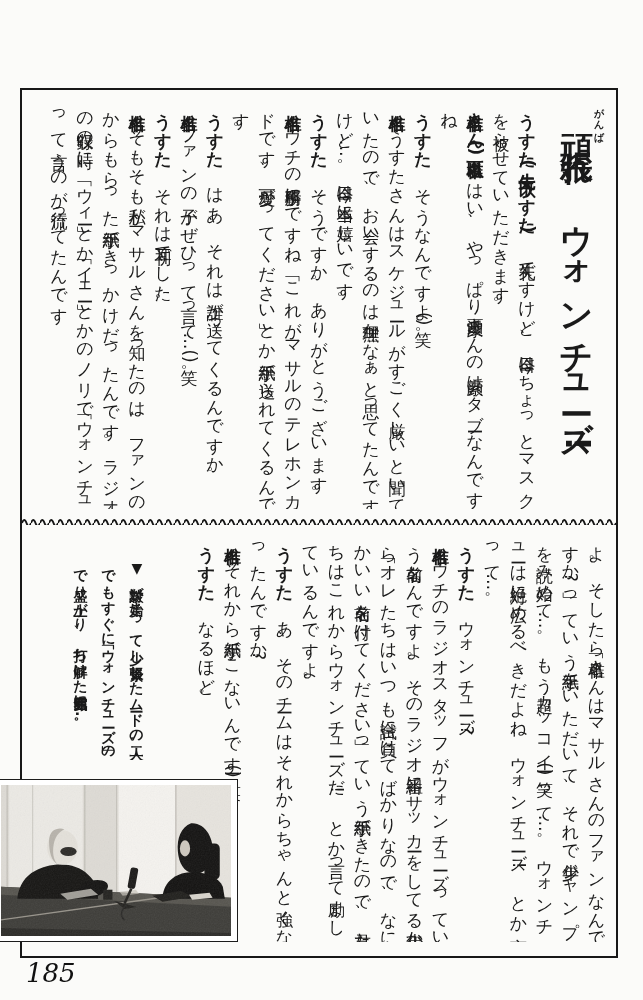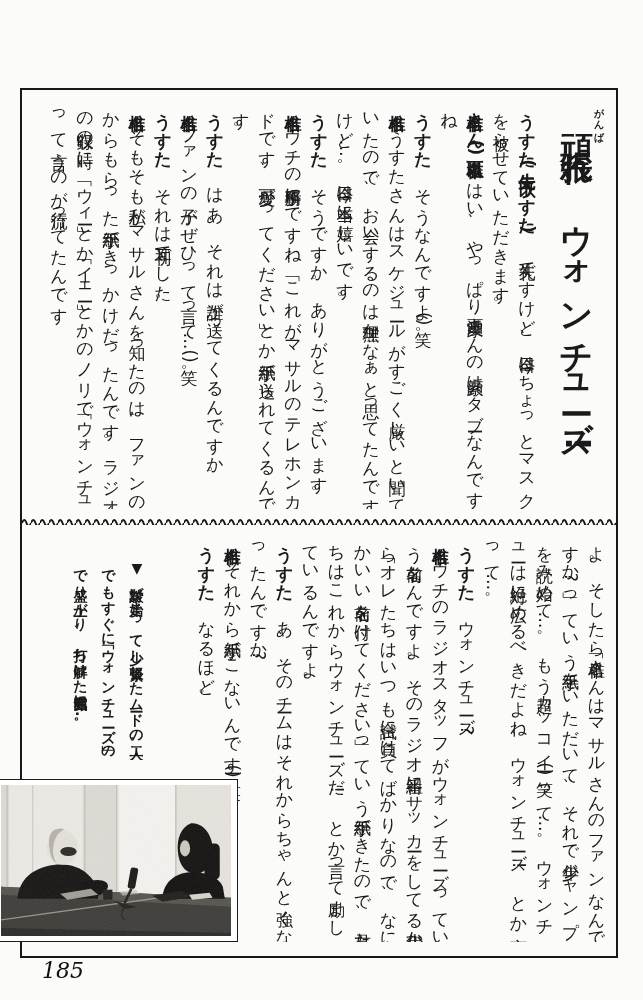--- a/index.html
+++ b/index.html
@@ -45,23 +45,22 @@
   .photo {
     position:absolute; left:-6px; top:779px; width:244px; height:163px;
     background:#fff; border:1.5px solid #1c1c1c; box-sizing:border-box;
     padding:5px 6px; z-index:3;
   }
   .photo svg { display:block; width:100%; height:100%; }
 
   
   .pagenum {
     position:absolute; left:26px; top:958px;
-    font-family:"DejaVu Serif", serif; font-style:italic; font-size:22px;
+    font-family:"DejaVu Serif", serif; font-style:italic; font-size:26px;
     color:#111;
-    margin-left:16px;
   }
 </style>
 </head>
 <body>
 
 <div class="page">
 
   <div class="box">
 
     <div class="top-dialog vtext" id="top-dialog">

